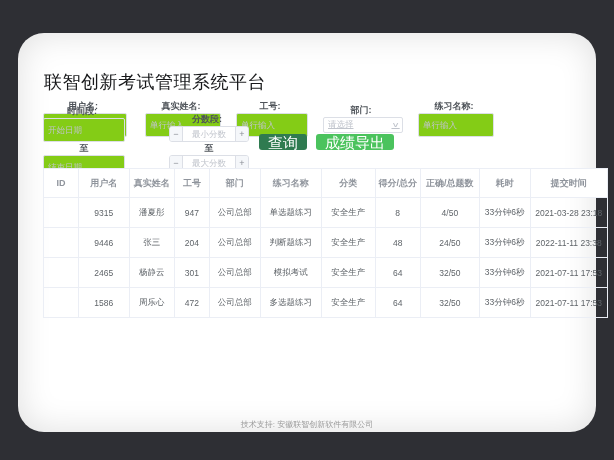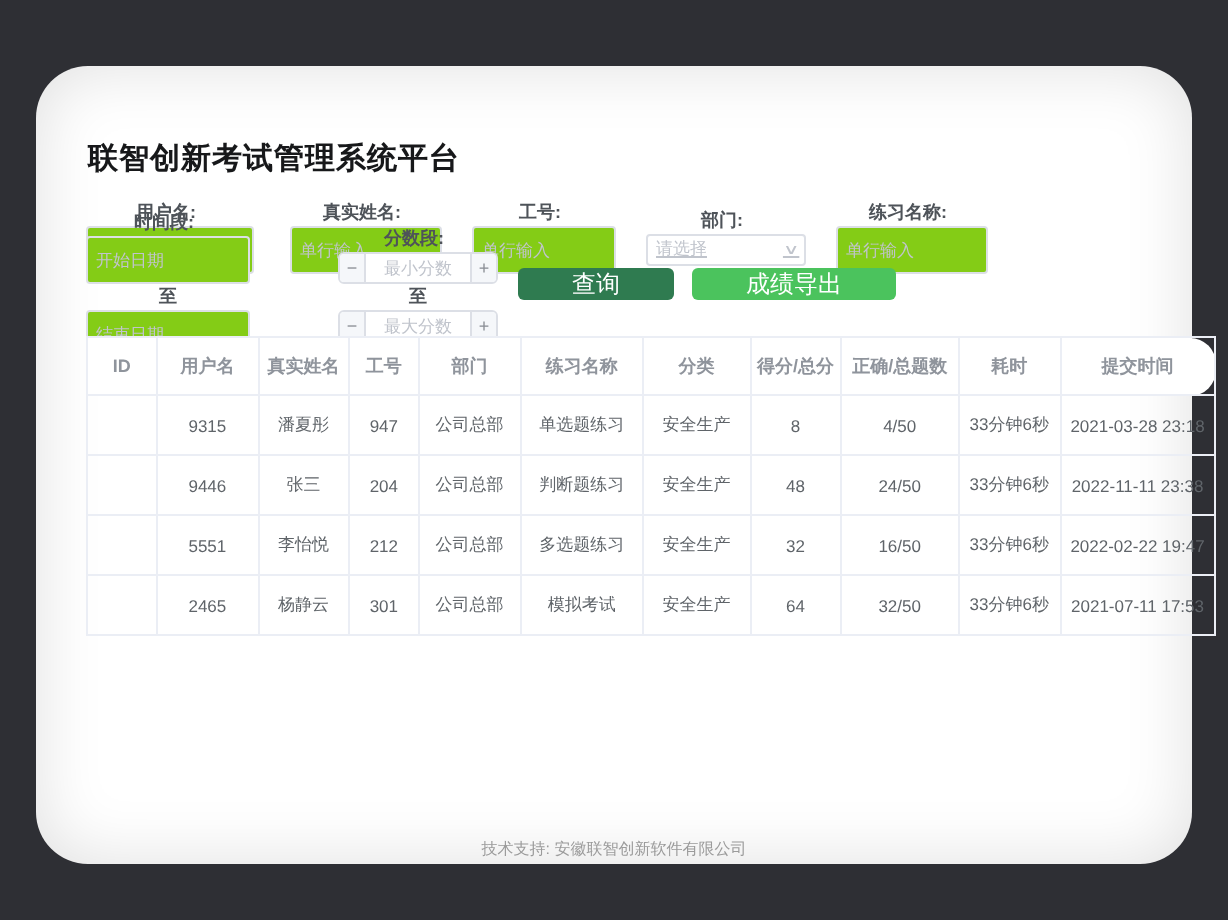--- a/index.html
+++ b/index.html
@@ -8,21 +8,21 @@
     background:#2e2f34;
     font-family:"Liberation Sans","DejaVu Sans",sans-serif;
   }
   .card{
     position:absolute;left:18px;top:33px;width:578px;height:399px;
     background:#ffffff;border-radius:26px;
     box-shadow: inset 0 0 34px rgba(0,0,0,0.13);
   }
   .page-title{
     position:absolute;left:26px;top:37px;
-    font-size:15px;font-weight:bold;color:#17181a;letter-spacing:0.5px;
+    font-size:18px;font-weight:normal;color:#17181a;letter-spacing:0.5px;
   }
   .filters{position:absolute;left:25px;top:77px;width:548px;}
   .frow{display:flex;align-items:center;height:16px;margin-bottom:8px;}
   .fgroup{display:flex;align-items:center;flex-direction:column;}
   .flabel{font-size:9px;font-weight:bold;color:#4e5359;margin-right:4px;white-space:nowrap;}
   .tinput{
     height:14px;border:1px solid #dcdfe6;border-radius:2px;background:#84cc16;
     font-size:8.5px;color:#606266;padding:4px 4px;outline:none;
     font-family:"Liberation Sans","DejaVu Sans",sans-serif;
   }
@@ -43,22 +43,22 @@
     line-height:12px;padding:0;cursor:pointer;
   }
   .stepper .step-btn.minus{border-right:1px solid #dcdfe6;}
   .stepper .step-btn.plus{border-left:1px solid #dcdfe6;}
   .stepper input{
     width:48px;border:none;outline:none;text-align:center;font-size:8.5px;color:#606266;
     font-family:"Liberation Sans","DejaVu Sans",sans-serif;
   }
   .stepper input::placeholder{color:#c0c4cc;}
   .btn{
-    height:16px;border:none;border-radius:3px;color:#fff;font-size:12px;
-    padding:0 27px;cursor:pointer;white-space:nowrap;
+    height:16px;border:none;border-radius:3px;color:#fff;font-size:15px;
+    padding:0 9px;cursor:pointer;white-space:nowrap;
     font-family:"Liberation Sans","DejaVu Sans",sans-serif;
   }
   .results{
     position:absolute;left:25px;top:135px;width:565px;
     border-collapse:collapse;table-layout:fixed;
   }
   .results th,.results td{
     border:1px solid #ebeef5;text-align:center;overflow:hidden;white-space:nowrap;
   }
   .results th{height:26px;font-size:9px;font-weight:bold;color:#8f949c;background:#fff;}
@@ -66,21 +66,21 @@
   .results th:nth-child(1),.results td:nth-child(1){width:6%;}
   .results th:nth-child(2),.results td:nth-child(2){width:9%;}
   .results th:nth-child(3),.results td:nth-child(3){width:8%;font-family:Liberation Serif, serif;}
   .results th:nth-child(4),.results td:nth-child(4){width:6%;}
   .results th:nth-child(5),.results td:nth-child(5){width:9%;}
   .results th:nth-child(6),.results td:nth-child(6){width:11%;}
   .results th:nth-child(7),.results td:nth-child(7){width:9.5%;}
   .results th:nth-child(8),.results td:nth-child(8){width:8%;}
   .results th:nth-child(9),.results td:nth-child(9){width:10.5%;}
   .results th:nth-child(10),.results td:nth-child(10){width:9%;}
-  .results th:nth-child(11),.results td:nth-child(11){width:14%;border-radius:13px;}
+  .results th:nth-child(11),.results td:nth-child(11){width:14%;}
   .footer{
     position:absolute;left:0;top:386px;width:100%;text-align:center;
     font-size:8px;color:#9b9b9b;
   }
 </style>
 </head>
 <body>
 
 <div class="card">
   <div class="page-title">联智创新考试管理系统平台</div>
@@ -176,41 +176,41 @@
           <td>公司总部</td>
           <td>判断题练习</td>
           <td>安全生产</td>
           <td>48</td>
           <td>24/50</td>
           <td>33分钟6秒</td>
           <td>2022-11-11 23:38</td>
         </tr>
         <tr>
           <td></td>
-          <td>5551</td>
-          <td>李怡悦</td>
-          <td>212</td>
-          <td>公司总部</td>
-          <td>多选题练习</td>
-          <td>安全生产</td>
-          <td>32</td>
-          <td>16/50</td>
-          <td>33分钟6秒</td>
-          <td>2022-02-22 19:47</td>
-        </tr>
-        <tr>
-          <td></td>
           <td>2465</td>
           <td>杨静云</td>
           <td>301</td>
           <td>公司总部</td>
           <td>模拟考试</td>
           <td>安全生产</td>
           <td>64</td>
           <td>32/50</td>
           <td>33分钟6秒</td>
           <td>2021-07-11 17:53</td>
         </tr>
+        <tr>
+          <td></td>
+          <td>1586</td>
+          <td>周乐心</td>
+          <td>472</td>
+          <td>公司总部</td>
+          <td>多选题练习</td>
+          <td>安全生产</td>
+          <td>64</td>
+          <td>32/50</td>
+          <td>33分钟6秒</td>
+          <td>2021-07-11 17:53</td>
+        </tr>
       </tbody>
   </table>
 
   <div class="footer">技术支持: 安徽联智创新软件有限公司</div>
 </div>
 
 </body></html>

